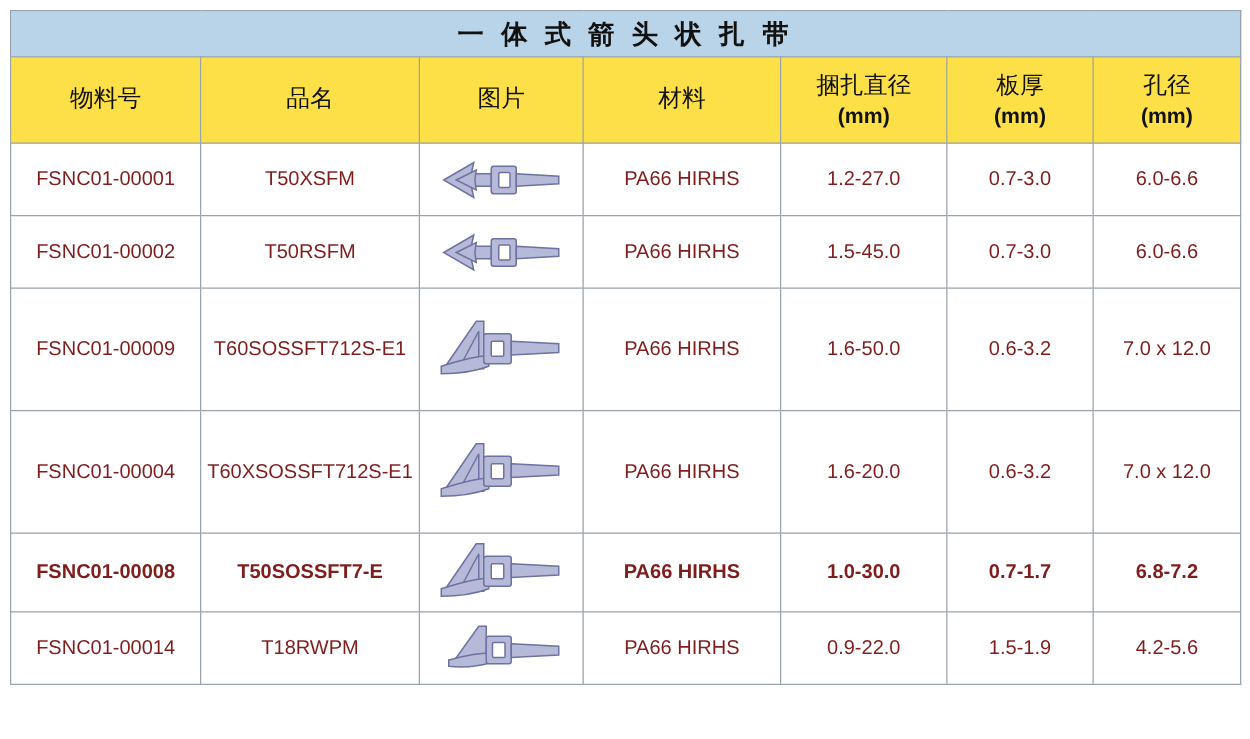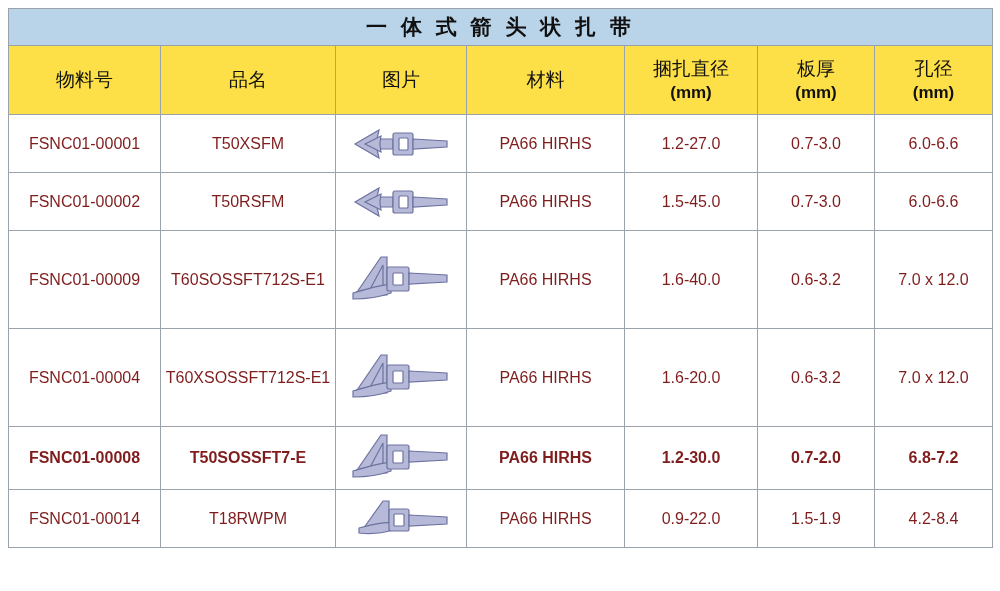--- a/index.html
+++ b/index.html
@@ -204,21 +204,21 @@
                 <rect x="40" y="18" width="22" height="24" rx="2"></rect>
                 <rect x="46" y="24" width="10" height="12" rx="1" fill="#ffffff"></rect>
                 <path d="M62 24 L100 26 L100 33 L62 35 Z"></path>
               </g>
             </svg>
           </td>
           <td class="">
             <span class="name-wrap">PA66 HIRHS</span>
           </td>
           <td class="">
-            <span class="name-wrap">1.6-40.0</span>
+            <span class="name-wrap">1.6-50.0</span>
           </td>
           <td class="">
             <span class="name-wrap">0.6-3.2</span>
           </td>
           <td class="">
             <span class="name-wrap">7.0 x 12.0</span>
           </td>
         </tr>
         <tr class="body-row" style="height: 98px; margin-left: 32px;">
           <td class="left-cell">
@@ -268,24 +268,24 @@
                 <rect x="40" y="18" width="22" height="24" rx="2"></rect>
                 <rect x="46" y="24" width="10" height="12" rx="1" fill="#ffffff"></rect>
                 <path d="M62 24 L100 26 L100 33 L62 35 Z"></path>
               </g>
             </svg>
           </td>
           <td class="">
             <span class="name-wrap">PA66 HIRHS</span>
           </td>
           <td class="">
-            <span class="name-wrap">1.2-30.0</span>
-          </td>
-          <td class="">
-            <span class="name-wrap">0.7-2.0</span>
+            <span class="name-wrap">1.0-30.0</span>
+          </td>
+          <td class="">
+            <span class="name-wrap">0.7-1.7</span>
           </td>
           <td class="">
             <span class="name-wrap">6.8-7.2</span>
           </td>
         </tr>
         <tr class="body-row" style="height: 58px;">
           <td class="left-cell">
             <span class="name-wrap">FSNC01-00014</span>
           </td>
           <td class="left-cell">
@@ -305,18 +305,18 @@
           <td class="">
             <span class="name-wrap">PA66 HIRHS</span>
           </td>
           <td class="">
             <span class="name-wrap">0.9-22.0</span>
           </td>
           <td class="">
             <span class="name-wrap">1.5-1.9</span>
           </td>
           <td class="">
-            <span class="name-wrap">4.2-8.4</span>
+            <span class="name-wrap">4.2-5.6</span>
           </td>
         </tr>
       </tbody>
   </table>
 </div>
 
 </body></html>

